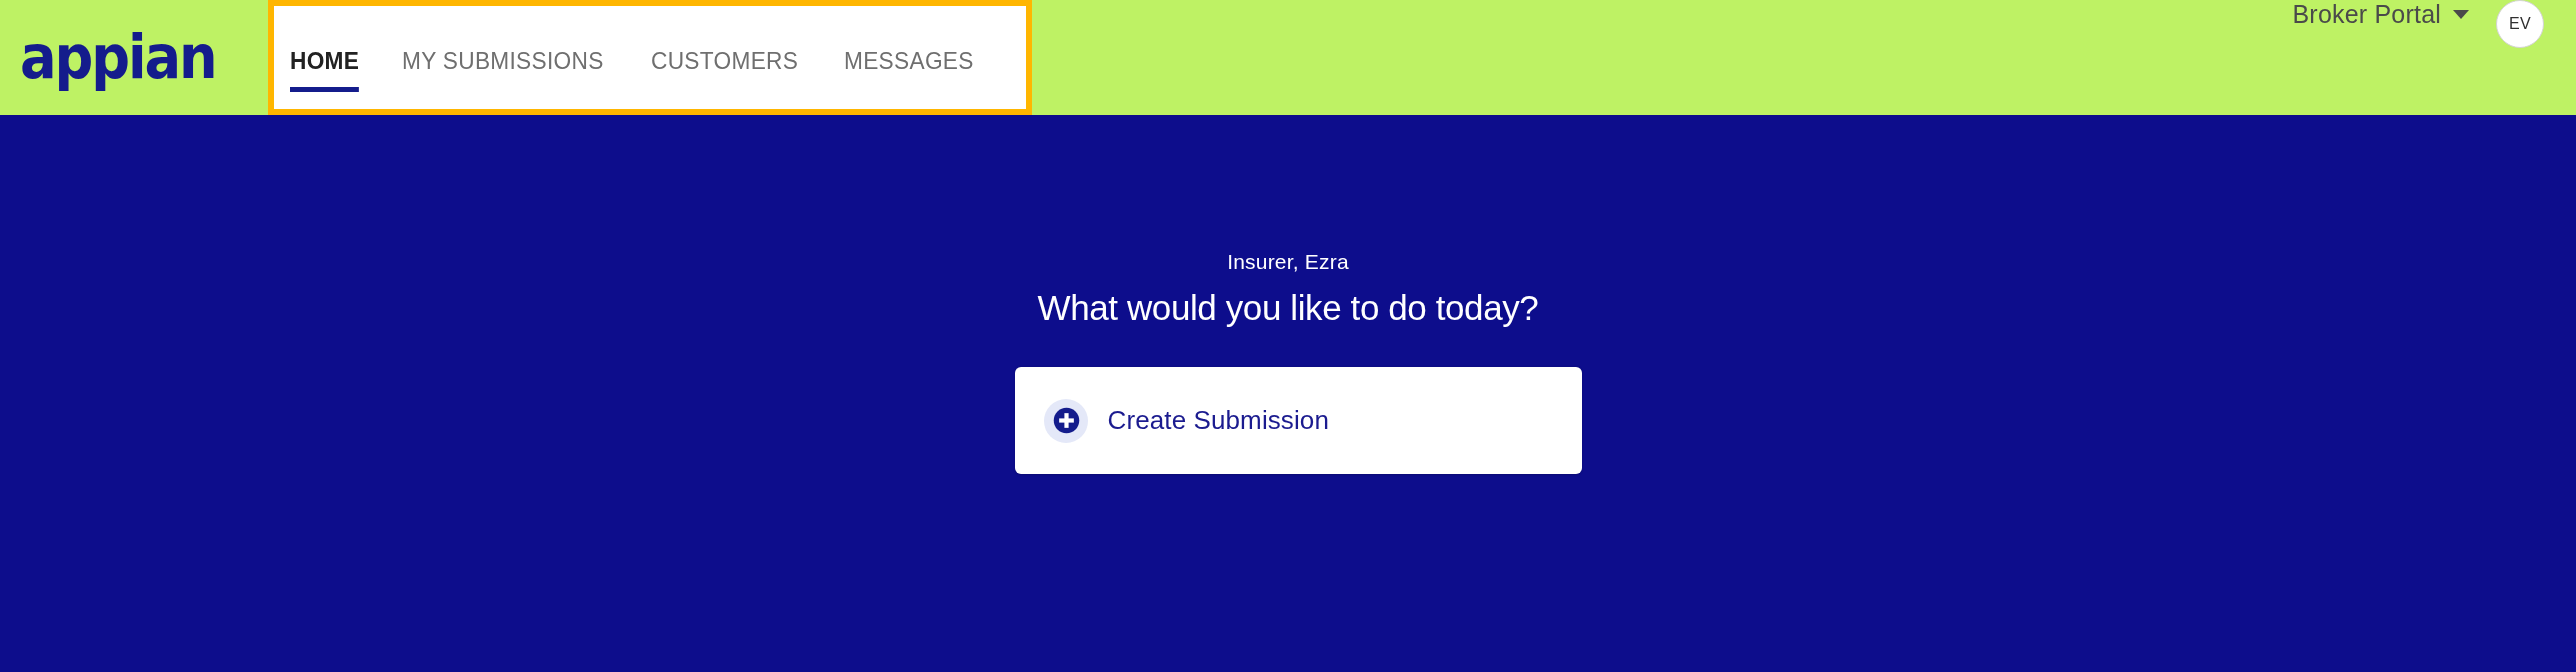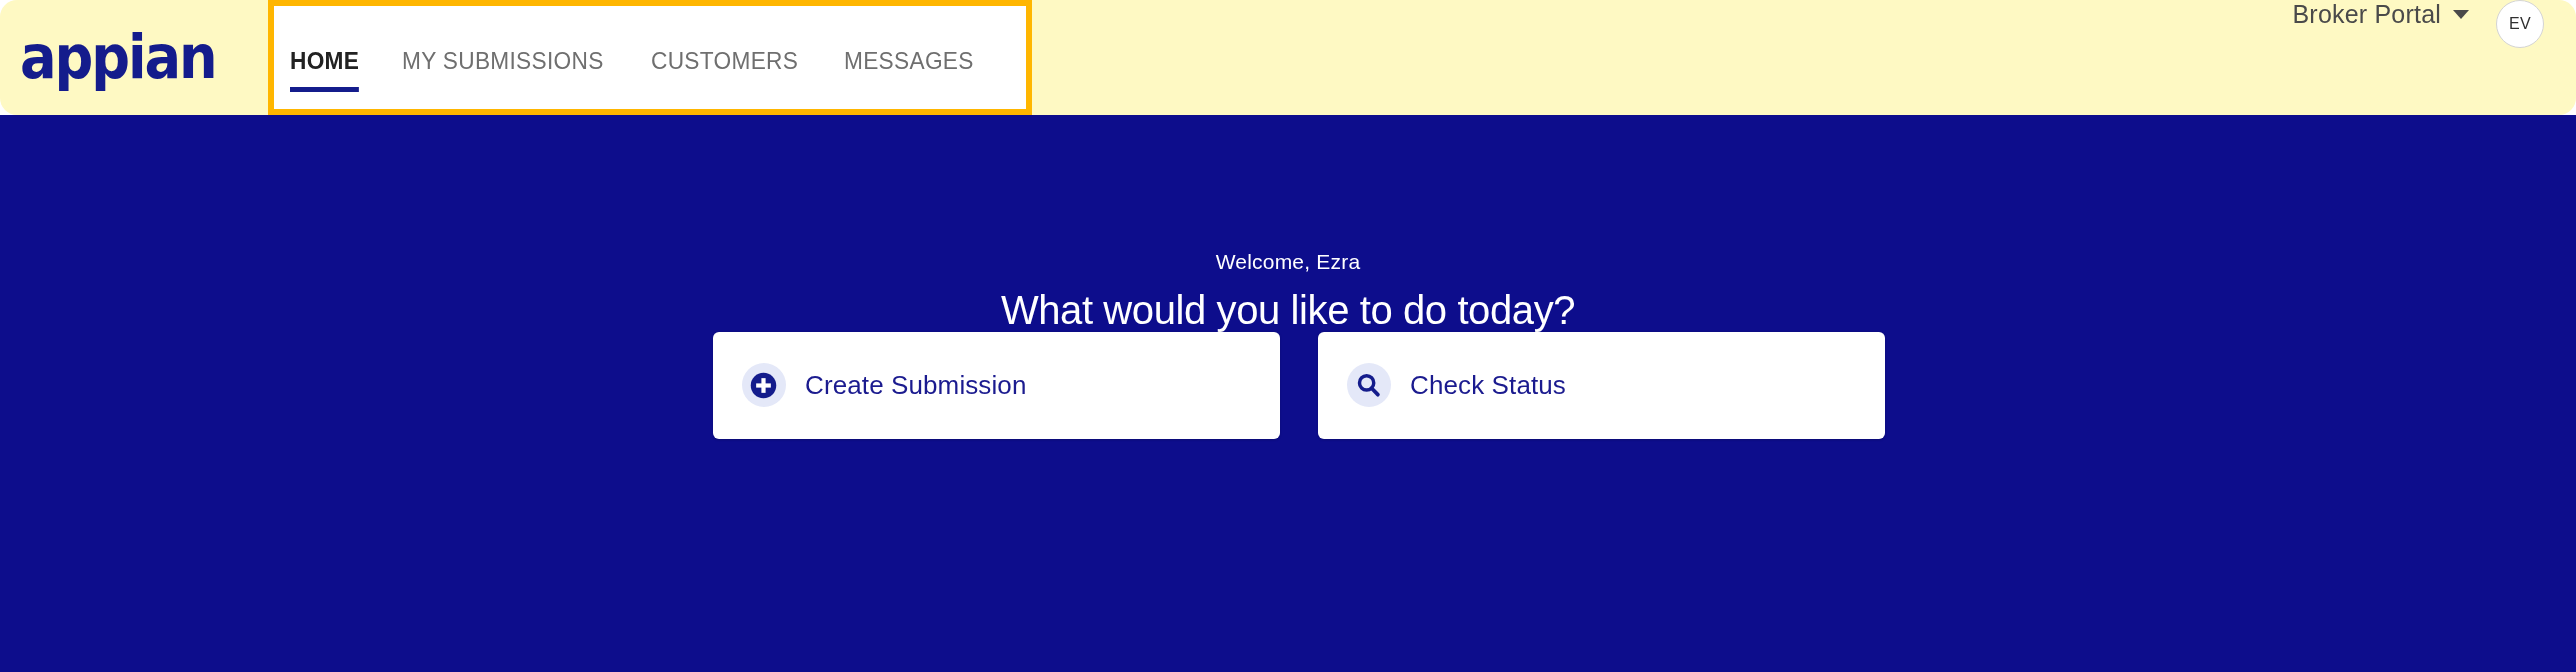--- a/index.html
+++ b/index.html
@@ -21,26 +21,25 @@
     position: relative;
     display: flex;
     flex-direction: column;
     background: #ffffff;
   }
 
   
   .header {
     height: 115px;
     flex: 0 0 115px;
-    background: #fef9c3;
-    display: flex;
-    align-items: center;
-    position: relative;
-    box-sizing: border-box;
-    border-radius: 17px;
+    background: #bef264;
+    display: flex;
+    align-items: center;
+    position: relative;
+    box-sizing: border-box;
   }
 
   .logo-wrap {
     width: 268px;
     flex: 0 0 268px;
     display: flex;
     align-items: center;
     padding-left: 19.6px;
     box-sizing: border-box;
     height: 100%;
@@ -180,30 +179,31 @@
     font-size: 21px;
     font-weight: 400;
     margin-top: 136px;
     letter-spacing: 0.2px;
     text-align: center;
     line-height: 1;
   }
 
   .headline {
     color: #ffffff;
-    font-size: 40px;
+    font-size: 35px;
     font-weight: 400;
     margin-top: 16.6px;
     letter-spacing: -0.4px;
     text-align: center;
     line-height: 1.08;
   }
 
   .cards {
     display: flex;
+    margin-top: 41px;
     gap: 38px;
     padding-left: 21px;
   }
 
   .action-card {
     width: 567px;
     height: 107px;
     background: #ffffff;
     border-radius: 6px;
     display: flex;
@@ -277,45 +277,36 @@
       </div>
       <div class="avatar">
         <span>EV</span>
       </div>
     </div>
 
   </div>
 
   <div class="hero">
 
-    <div class="welcome">Welcome, Ezra</div>
+    <div class="welcome">Insurer, Ezra</div>
 
     <div class="headline">What would you like to do today?</div>
 
     <div class="cards">
 
       <div class="action-card">
         <div class="icon-badge">
           <svg width="27" height="27" viewBox="0 0 36 36" aria-hidden="true">
             <circle cx="18" cy="18" r="17" fill="#141C8C"></circle>
             <rect x="15.2" y="8.2" width="5.6" height="19.6" fill="#ffffff"></rect>
             <rect x="8.2" y="15.2" width="19.6" height="5.6" fill="#ffffff"></rect>
           </svg>
         </div>
         <div class="card-label">Create Submission</div>
       </div>
 
-      <div class="action-card">
-        <div class="icon-badge">
-          <svg width="27" height="27" viewBox="0 0 36 36" aria-hidden="true">
-            <circle cx="15.5" cy="14.5" r="9.5" fill="none" stroke="#141C8C" stroke-width="4.6"></circle>
-            <line x1="22.2" y1="21.6" x2="30.5" y2="30.2" stroke="#141C8C" stroke-width="5" stroke-linecap="round"></line>
-          </svg>
-        </div>
-        <div class="card-label">Check Status</div>
-      </div>
 
 
     </div>
   </div>
 
 </div>
 
 
 </body></html>

